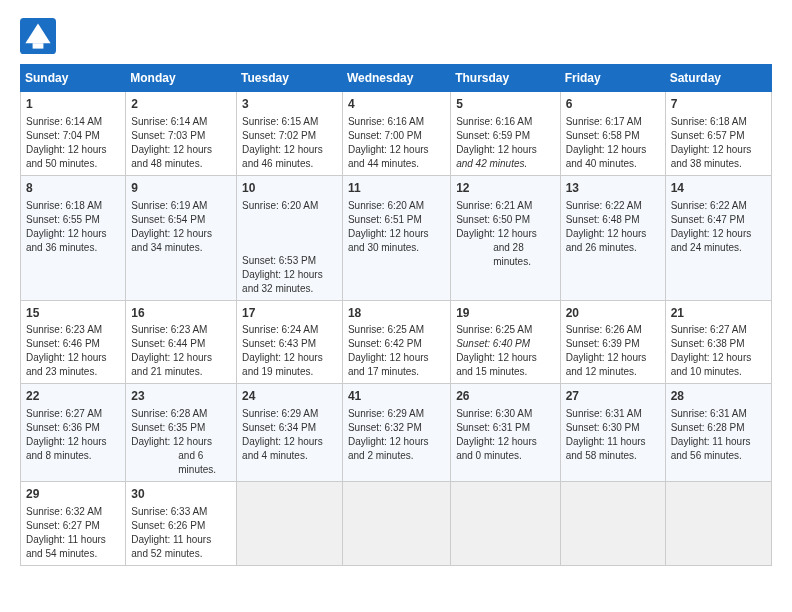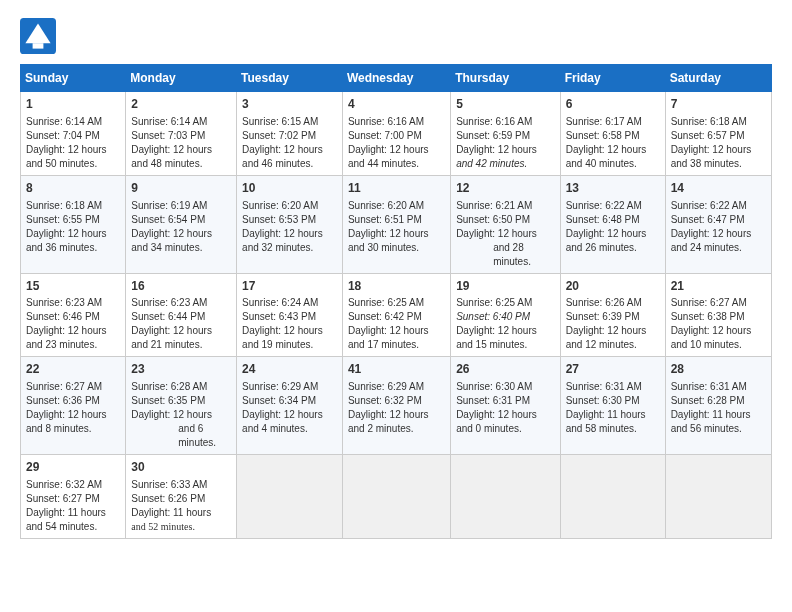--- a/index.html
+++ b/index.html
@@ -185,21 +185,21 @@
           <td>
             <span class="day-num">9</span>
             <span style="display: block;">Sunrise: 6:19 AM</span>
             <span style="display: block;">Sunset: 6:54 PM</span>
             <span style="display: block;">Daylight: 12 hours</span>
             <span style="display: block;">and 34 minutes.</span>
           </td>
           <td>
             <span class="day-num">10</span>
             <span style="display: block;">Sunrise: 6:20 AM</span>
-            <span style="display: block;">Sunset: 6:53 PM</span>
+            <span style="display: block; margin-top: 41px;">Sunset: 6:53 PM</span>
             <span style="display: block;">Daylight: 12 hours</span>
             <span style="display: block;">and 32 minutes.</span>
           </td>
           <td>
             <span class="day-num">11</span>
             <span style="display: block;">Sunrise: 6:20 AM</span>
             <span style="display: block;">Sunset: 6:51 PM</span>
             <span style="display: block;">Daylight: 12 hours</span>
             <span style="display: block;">and 30 minutes.</span>
           </td>
@@ -333,21 +333,21 @@
             <span style="display: block;">Sunrise: 6:32 AM</span>
             <span style="display: block;">Sunset: 6:27 PM</span>
             <span style="display: block;">Daylight: 11 hours</span>
             <span style="display: block;">and 54 minutes.</span>
           </td>
           <td>
             <span class="day-num">30</span>
             <span style="display: block;">Sunrise: 6:33 AM</span>
             <span style="display: block;">Sunset: 6:26 PM</span>
             <span style="display: block;">Daylight: 11 hours</span>
-            <span style="display: block; font-family: Liberation Serif, serif;">and 52 minutes.</span>
+            <span style="display: block;">and 52 minutes.</span>
           </td>
           <td class="empty"></td>
           <td class="empty"></td>
           <td class="empty"></td>
           <td class="empty"></td>
           <td class="empty"></td>
         </tr>
       </tbody>
   </table>
 </div>

